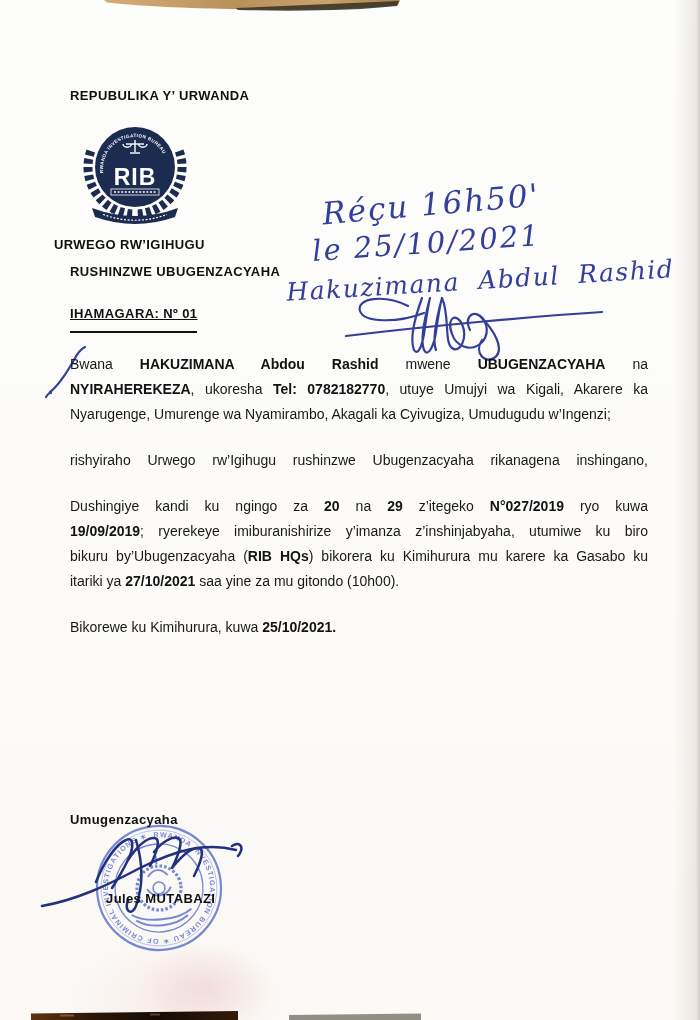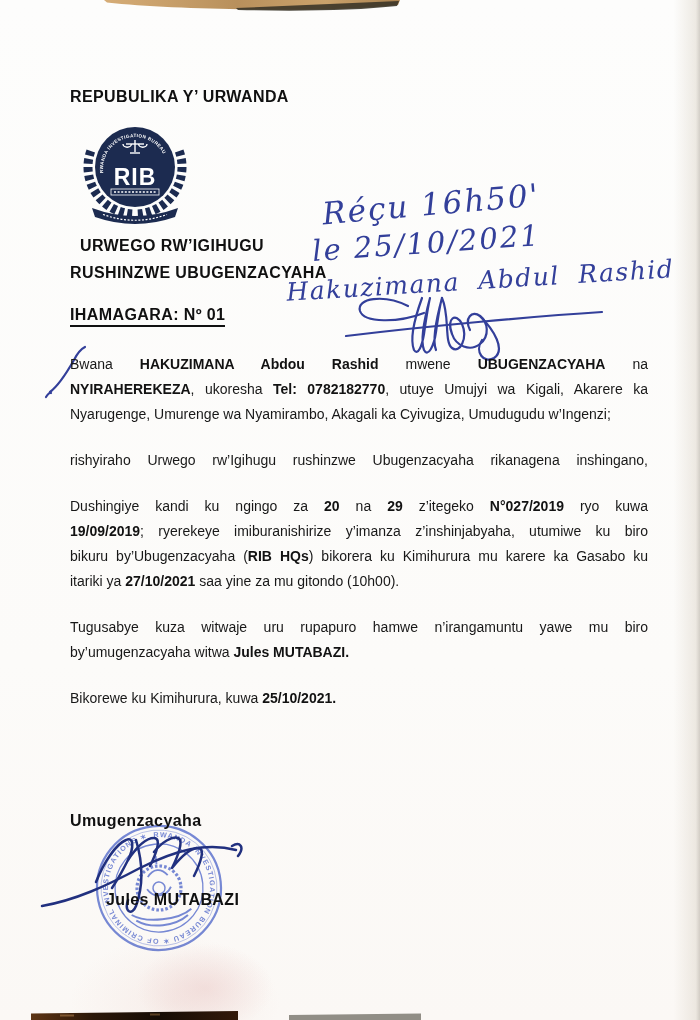--- a/index.html
+++ b/index.html
@@ -6,22 +6,22 @@
   .page{
     position:relative;width:700px;height:1020px;overflow:hidden;
     font-family:"Liberation Sans",sans-serif;color:#1b1b1b;
     background:
       radial-gradient(95px 62px at 205px 988px, rgba(233,198,196,.45), rgba(233,198,196,0) 72%),
       radial-gradient(150px 95px at 175px 1002px, rgba(238,212,206,.30), rgba(238,212,206,0) 70%),
       linear-gradient(90deg, rgba(250,247,242,0) 96.2%, rgba(224,217,206,.55) 99.4%, rgba(176,168,156,.55) 100%),
       linear-gradient(180deg,#fdfdfc 0%,#fcfbf9 65%,#fbf8f5 100%);
   }
   .abs{position:absolute;}
-  .hdr{font-weight:700;font-size:16px;letter-spacing:.4px;color:#101010;white-space:nowrap;}
-  .ref{border-bottom:2px solid #111;padding-bottom:1px;}
+  .hdr{font-weight:700;font-size:13px;letter-spacing:.4px;color:#101010;white-space:nowrap;}
+  .ref{border-bottom:2px solid #111;padding-bottom:10px;text-decoration:underline;}
   .bodytext{left:70px;top:352px;width:578px;font-size:14px;line-height:25px;color:#181818;}
   .para{margin:0 0 21px 0;}
   .line{text-align:justify;}
   .line:not(.lastline){text-align-last:justify;}
   .lastline{text-align-last:left;}
   .para b{font-weight:700;color:#121212;}
   .hw{font-family:"DejaVu Serif",serif;font-style:italic;color:#33409d;white-space:nowrap;mix-blend-mode:multiply;}
   .hw1{left:322px;top:186px;font-size:31px;letter-spacing:2px;transform:rotate(-5deg);}
   .hw2{left:312px;top:226px;font-size:29px;letter-spacing:2px;transform:rotate(-4deg);}
   .hw3{left:286px;top:266px;font-size:25px;letter-spacing:1.5px;word-spacing:9px;transform:rotate(-3.5deg);}
@@ -82,21 +82,21 @@
         <path d="M60.6,23 a4.2,3.2 0 0 0 8.4,0"></path>
       <path d="M52,32 L62,32"></path>
     </g>
     <text x="57" y="64" text-anchor="middle" font-size="23" font-weight="700" fill="#ffffff" letter-spacing="1" font-family="Liberation Sans, sans-serif">RIB</text>
     <rect x="33" y="68" width="48" height="6" fill="none" stroke="#ffffff" stroke-width=".8"></rect>
     <line x1="36" y1="71" x2="78" y2="71" stroke="#ffffff" stroke-width="1.6" stroke-dasharray="2 1.6"></line>
     <path d="M14,87 Q57,103 100,87 L97,96 Q57,110 17,96 Z" fill="#1c2b50"></path>
     <path d="M25,93.5 Q57,105 89,93.5" fill="none" stroke="#ffffff" stroke-width="1.2" stroke-dasharray="2 1.6"></path>
   </svg>
 
-  <div class="abs hdr" style="left:80px;top:237px">URWEGO RW’IGIHUGU</div>
+  <div class="abs hdr" style="left:54px;top:237px">URWEGO RW’IGIHUGU</div>
   <div class="abs hdr" style="left:70px;top:264px">RUSHINZWE UBUGENZACYAHA</div>
   <div class="abs hdr ref" style="left:70px;top:306px">IHAMAGARA: Nº 01</div>
 
   <div class="abs hw hw1">Réçu 16h50'</div>
   <div class="abs hw hw2">le 25/10/2021</div>
   <div class="abs hw hw3">Hakuzimana Abdul Rashid</div>
 
   <svg class="abs" style="left:338px;top:290px" width="272" height="74" viewBox="0 0 272 74">
     <g class="inkline" stroke="#33409d" stroke-width="2.2">
       <path d="M70,16 C46,4 18,8 22,21 C26,33 60,33 86,23"></path>
@@ -121,24 +121,20 @@
         <div class="line lastline"><span>Nyarugenge, Umurenge wa Nyamirambo, Akagali ka Cyivugiza, Umudugudu w’Ingenzi;</span></div>
       </div>
       <div class="para">
         <div class="line"><span>rishyiraho Urwego rw’Igihugu rushinzwe Ubugenzacyaha rikanagena inshingano,</span></div>
       </div>
       <div class="para">
         <div class="line"><span>Dushingiye kandi ku ngingo za </span><b>20</b><span> na </span><b>29</b><span> z’itegeko </span><b>N°027/2019</b><span> ryo kuwa</span></div>
         <div class="line"><b>19/09/2019</b><span>; ryerekeye imiburanishirize y’imanza z’inshinjabyaha, utumiwe ku biro</span></div>
         <div class="line"><span>bikuru by’Ubugenzacyaha (</span><b>RIB HQs</b><span>) bikorera ku Kimihurura mu karere ka Gasabo ku</span></div>
         <div class="line lastline"><span>itariki ya </span><b>27/10/2021</b><span> saa yine  za mu gitondo (10h00).</span></div>
-      </div>
-      <div class="para">
-        <div class="line"><span>Tugusabye kuza witwaje uru rupapuro hamwe n’irangamuntu yawe mu biro</span></div>
-        <div class="line lastline"><span>by’umugenzacyaha witwa </span><b>Jules MUTABAZI.</b></div>
       </div>
       <div class="para">
         <div class="line lastline"><span>Bikorewe ku  Kimihurura, kuwa </span><b>25/10/2021.</b></div>
       </div>
     </div>
 
   <div class="abs hdr closing-role">Umugenzacyaha</div>
 
   <svg class="abs" style="left:92px;top:820px;mix-blend-mode:multiply" width="134" height="136" viewBox="0 0 134 136">
     <g transform="translate(67,68) rotate(-6)" fill="none" stroke="#5b72d4" opacity=".82">

